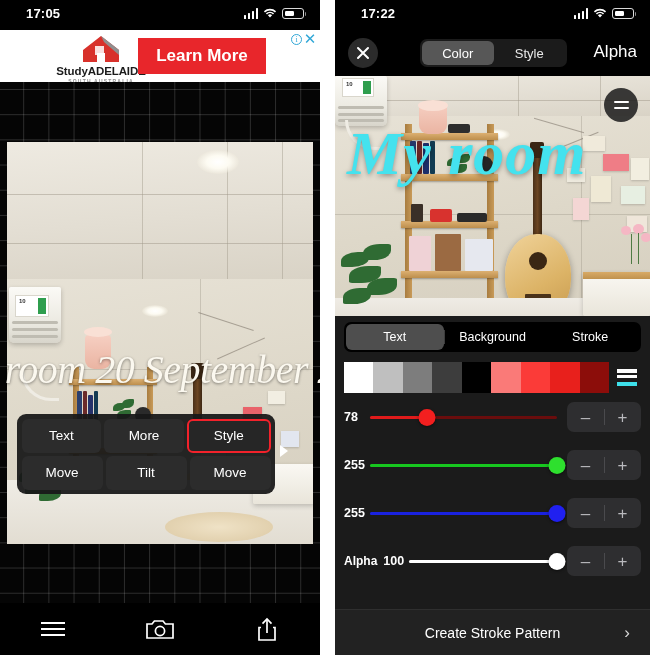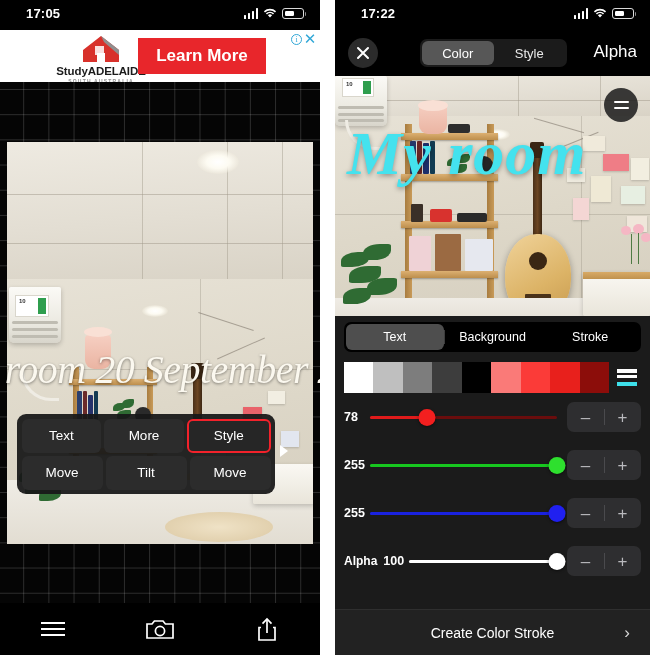--- a/index.html
+++ b/index.html
@@ -567,18 +567,18 @@
           <div class="sl-knob" style="left:100%;background:#ffffff"></div>
         </div>
         <div class="stepper">
           <span class="sgn">–</span>
           <span class="sdiv"></span>
           <span class="sgn">+</span>
         </div>
       </div>
 
       <div class="ccp">
-        <span class="ccp-label">Create Color Stroke</span>
+        <span class="ccp-label">Create Stroke Pattern</span>
         <span class="ccp-chev">›</span>
       </div>
     </div>
   </div>
 </div>
 
 </body></html>

